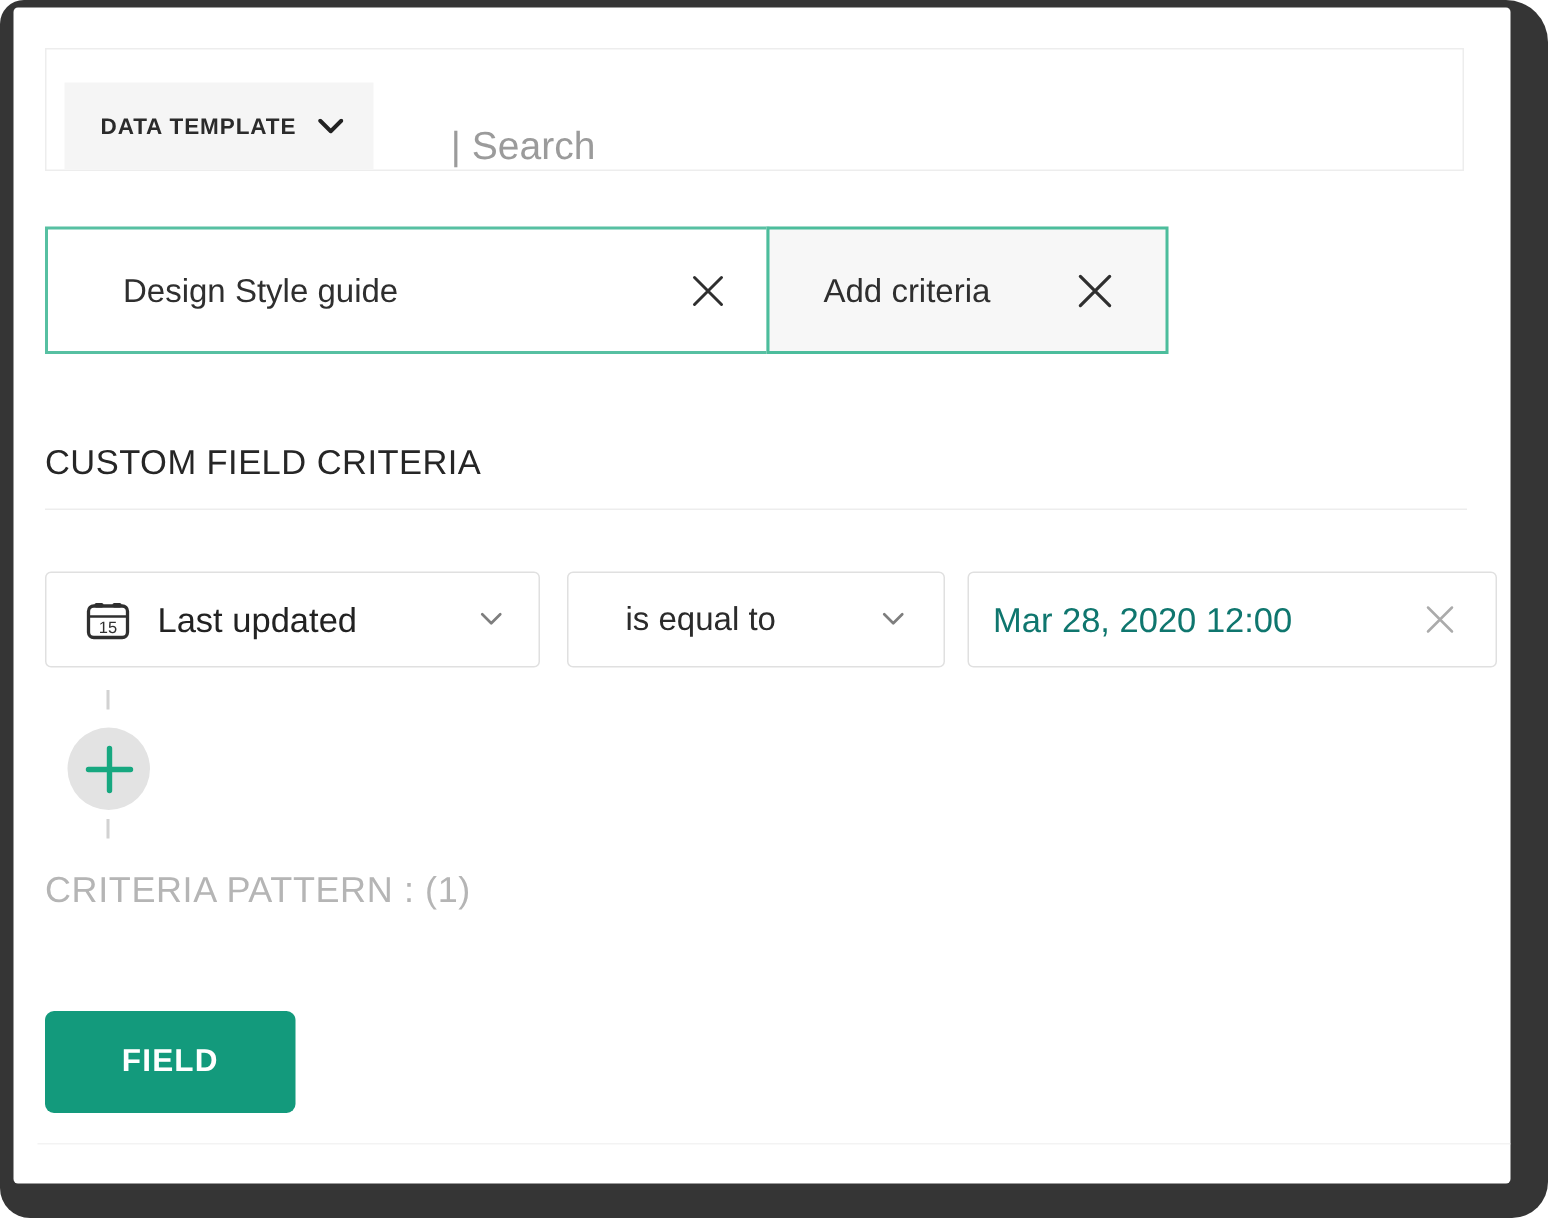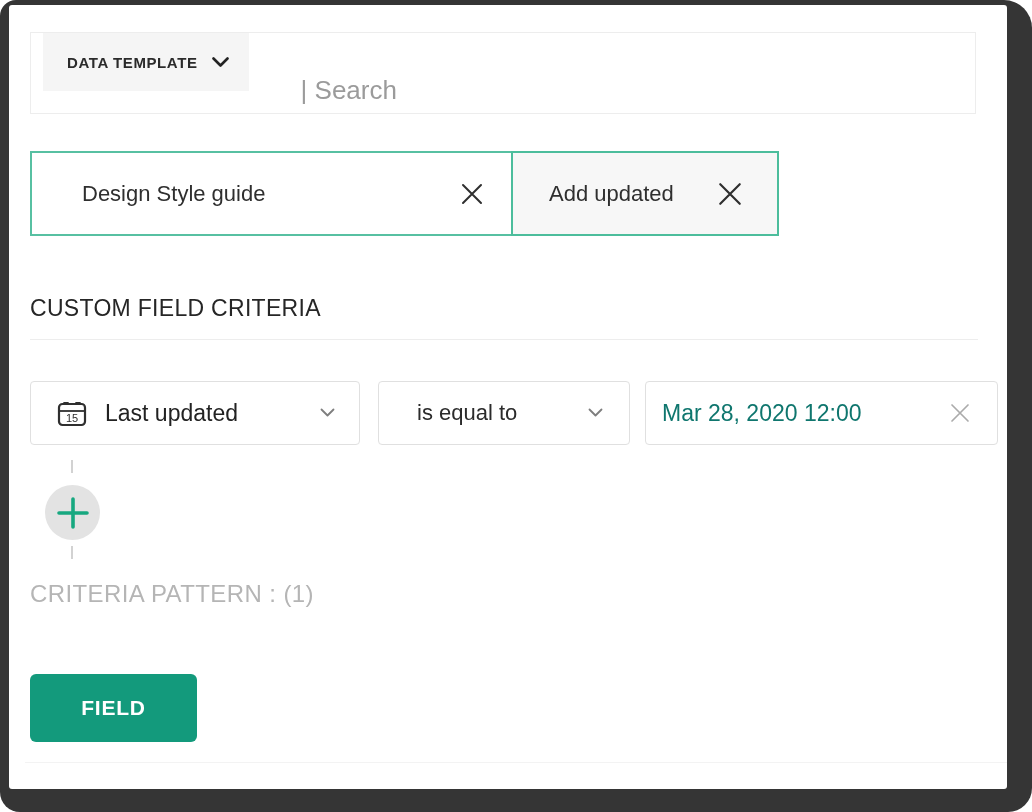--- a/index.html
+++ b/index.html
@@ -24,21 +24,21 @@
     border-radius:3px;
     overflow:hidden;
   }
 
   
   .topbar {
     position:absolute; left:21px; top:27px;
     width:946px; height:82px;
     border:1px solid #ededed;
     background:#ffffff;
-    display:flex; align-items:flex-start;
+    display:flex; align-items:flex-end;
     box-sizing:border-box;
   }
   .template-btn {
     margin-left:12px; height:58px;
     padding:0 20px 0 24px;
     background:#f5f5f5;
     display:flex; align-items:center; gap:14px;
     cursor:pointer; border:none;
   }
   .template-btn .lbl {
@@ -172,21 +172,21 @@
         <span class="query-text">Design Style guide</span>
         <button class="x-btn">
           <span style="display:flex;">
             <svg width="24" height="24" viewBox="0 0 24 24">
                 <path d="M3 3 L21 21 M21 3 L3 21" stroke="#2f2f2f" stroke-width="2" stroke-linecap="round" fill="none"></path>
               </svg>
           </span>
         </button>
       </div>
       <div class="add-chip">
-        <span class="add-label">Add updated</span>
+        <span class="add-label">Add criteria</span>
         <button class="x-btn">
           <span style="display:flex;">
             <svg width="26" height="26" viewBox="0 0 24 24">
                 <path d="M3 3 L21 21 M21 3 L3 21" stroke="#2f2f2f" stroke-width="2" stroke-linecap="round" fill="none"></path>
               </svg>
           </span>
         </button>
       </div>
     </div>
 

